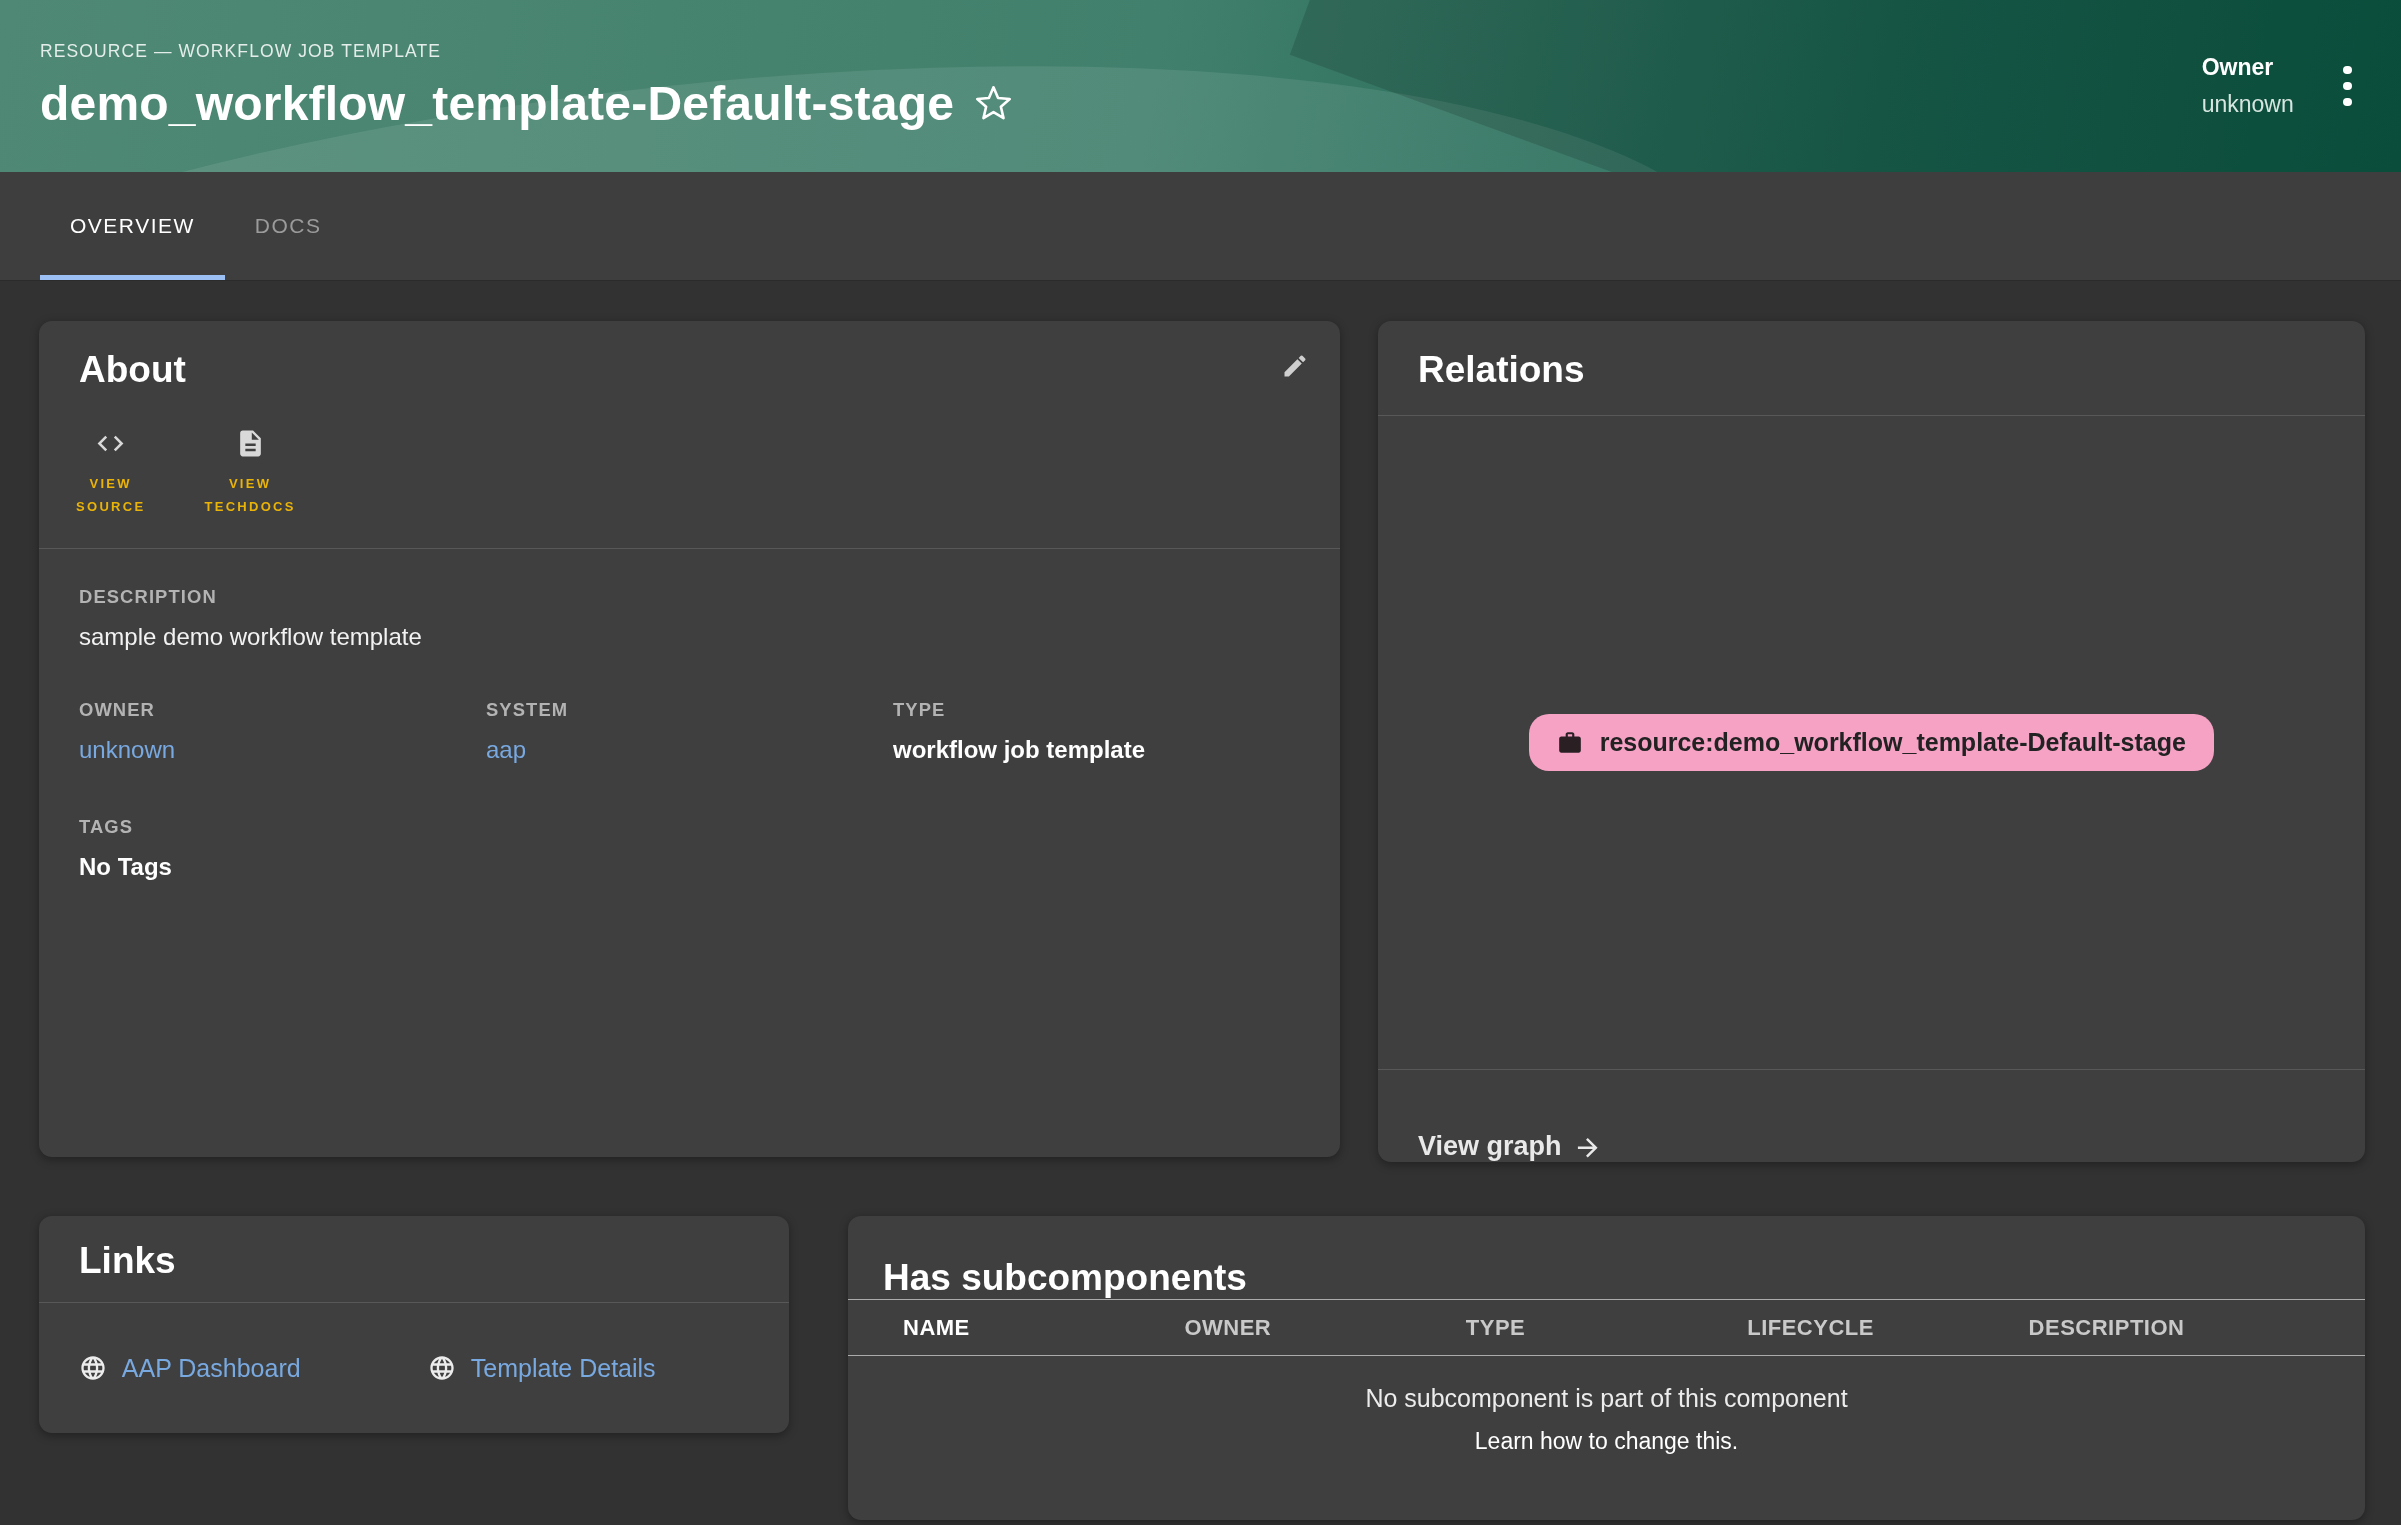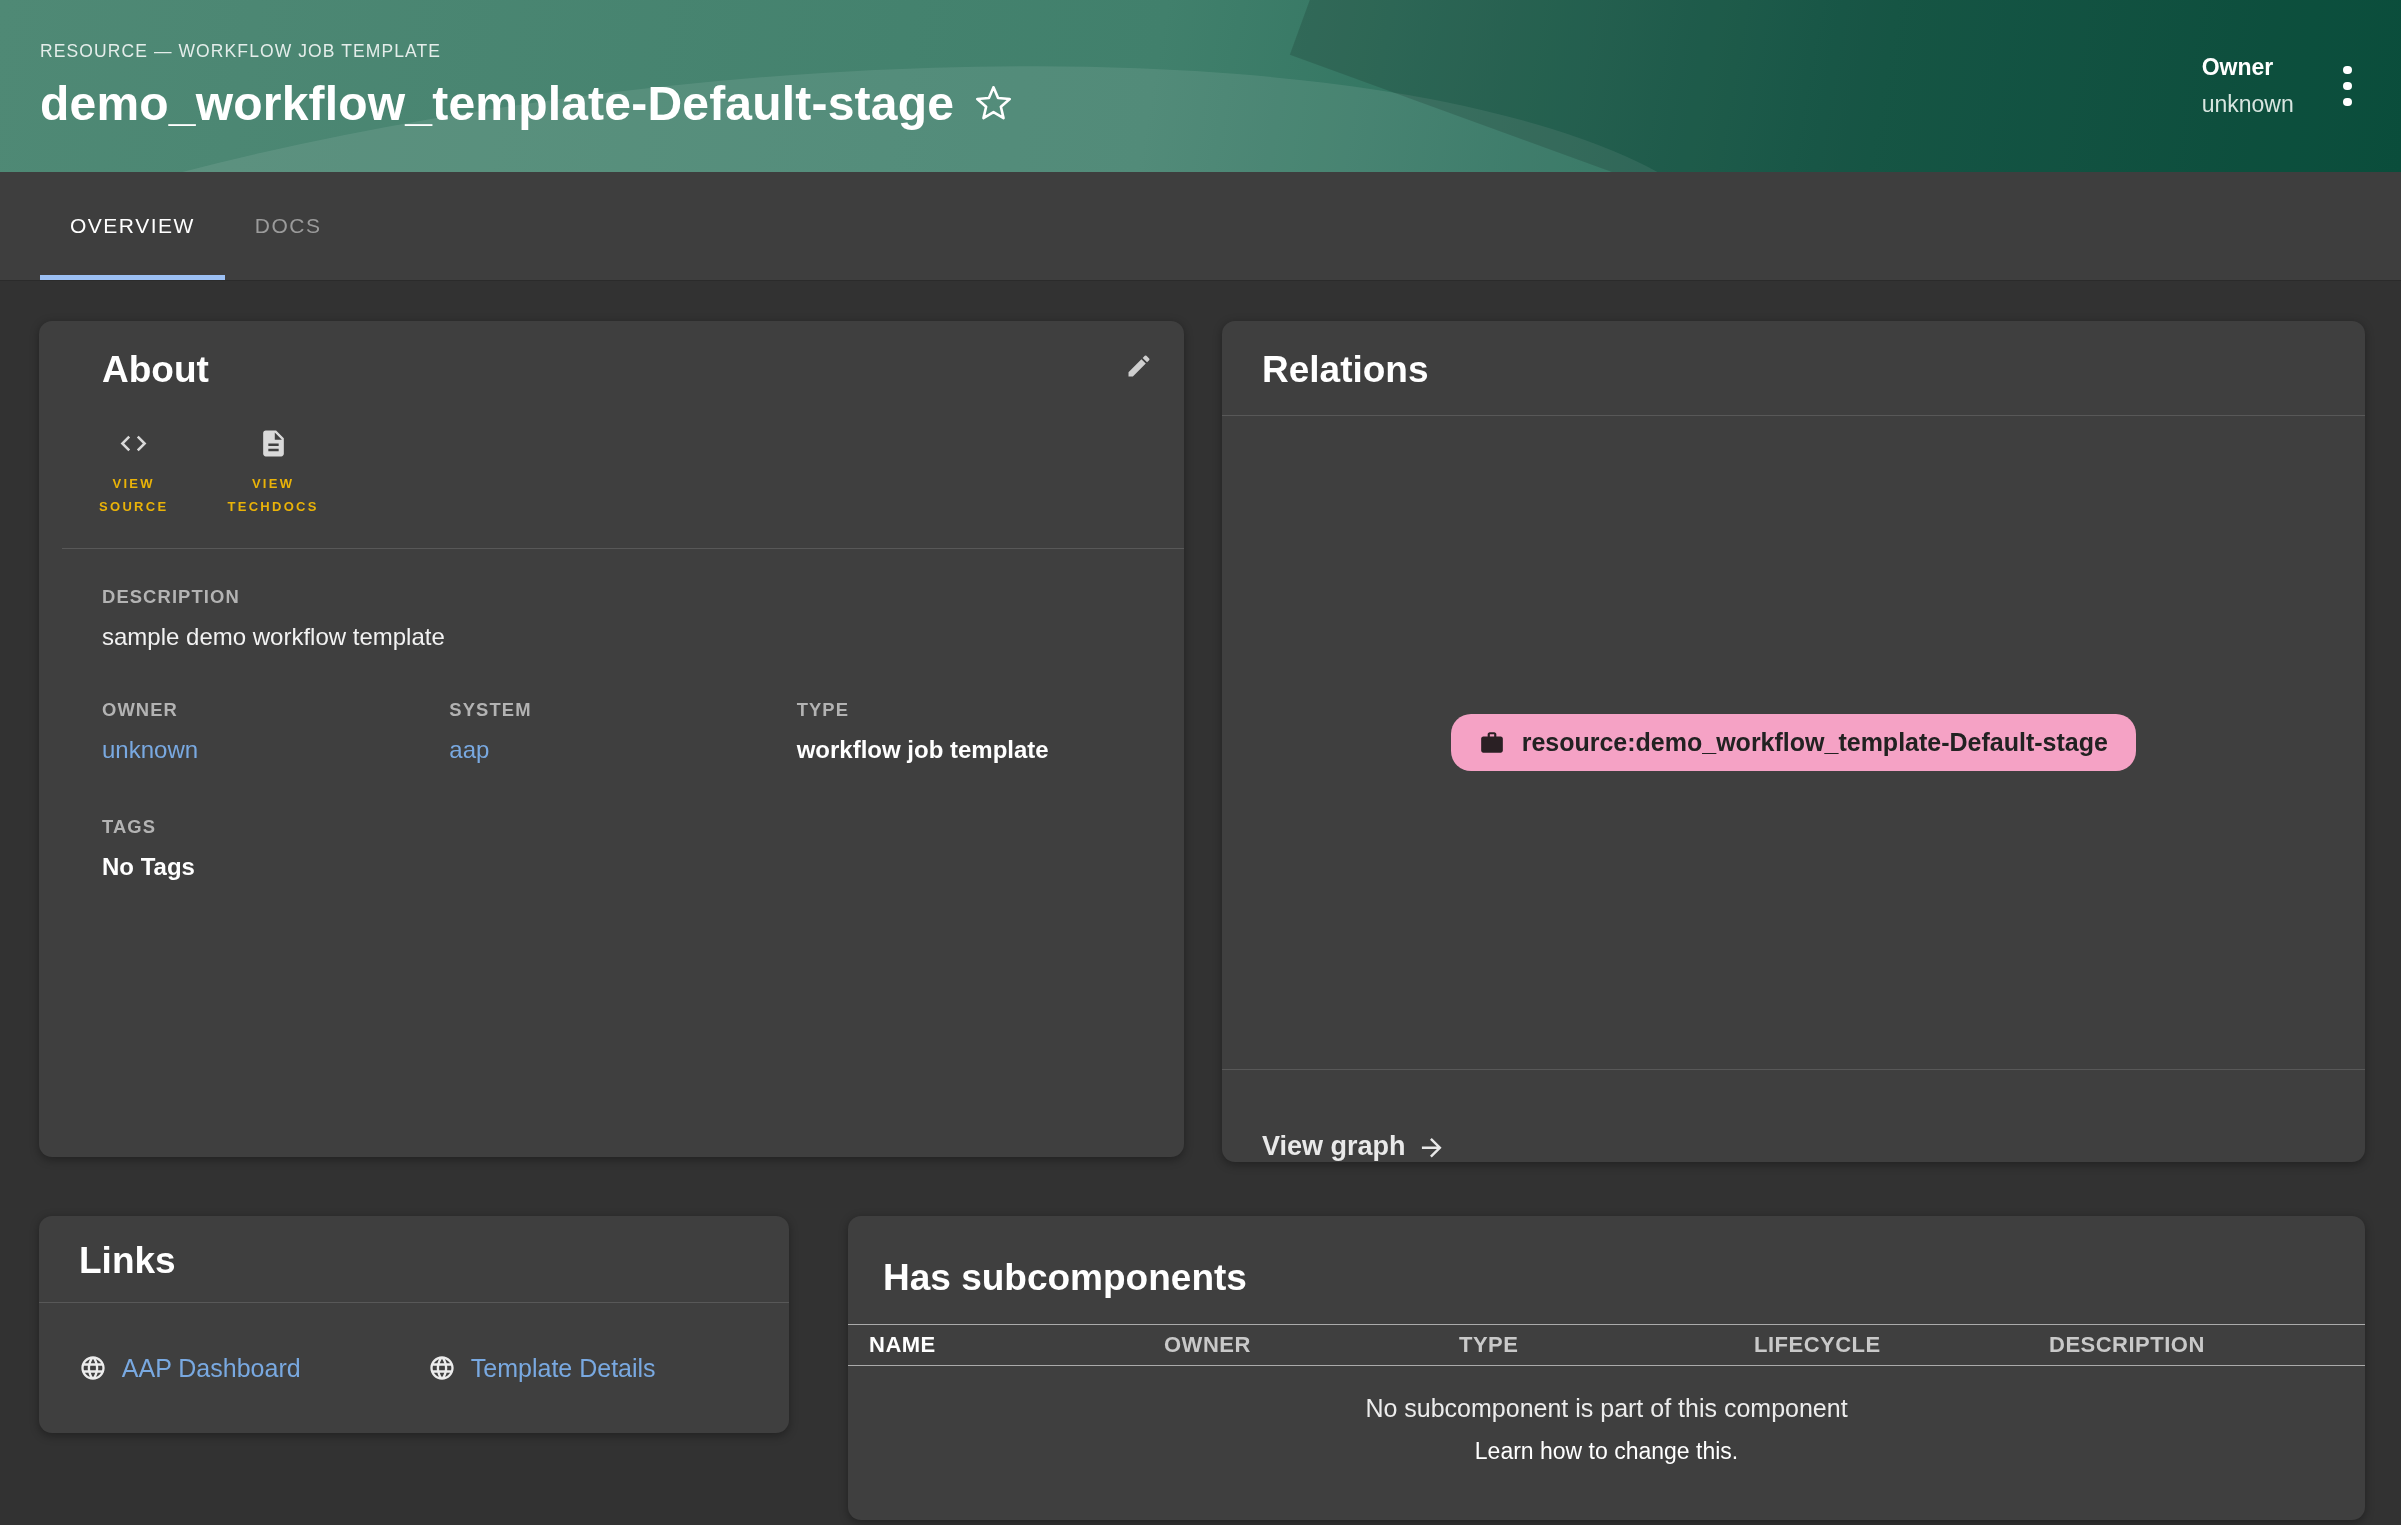--- a/index.html
+++ b/index.html
@@ -45,21 +45,21 @@
   .content{ padding:40px 36px 0 39px; }
   .row{ display:flex; }
   .row1{ gap:38px; }
   .row2{ gap:59px; margin-top:54px; }
   .card{ background:#3f3f3f; border-radius:13px; box-shadow:0 2.8px 9.2px rgba(0,0,0,.33);
          overflow:hidden; }
   .card-title{ font-size:37px; font-weight:700; color:#ffffff; }
   .divider{ border:none; border-top:0.9px solid #585858; height:0; }
 
   
-  .about-card{ width:1145px; height:836px; position:relative;padding-left:23px; }
+  .about-card{ width:1301px; height:836px; position:relative; }
   .about-header{ padding:28px 40px 0 40px; }
   .edit-btn{ position:absolute; top:31px; right:31px; color:#cfcfcf; cursor:pointer; }
   .about-actions{ display:flex; gap:33px; margin-top:31px; padding-left:24px; }
   .icon-link-btn{ display:flex; flex-direction:column; align-items:center; cursor:pointer;
                   color:#d9d9d9; padding:5.5px 13px; }
   .icon-link-btn .lbl{ margin-top:14.8px; font-size:13px; font-weight:700; letter-spacing:2.3px;
                        color:#eab308; text-align:center; line-height:1.75; }
   .about-divider{ margin-top:24px; }
   .about-body{ padding:37px 40px 0 40px; }
   .field-label{ font-size:18.4px; font-weight:700; letter-spacing:1.1px; color:#b3b3b3; }
@@ -85,23 +85,23 @@
   .links-card{ width:750px; height:217px; display:flex; flex-direction:column; }
   .links-header{ padding:24px 40px 20px 40px; }
   .links-body{ flex:1; display:flex; align-items:center; padding-left:40px; }
   .ext-link{ display:flex; gap:14.8px; width:349px; cursor:pointer; }
   .ext-link .globe{ color:#ececec; display:flex; }
   .ext-link .link-text{ font-size:25px; color:#79a9e1; }
 
   
   .subcomp-card{ flex:1; height:304px; }
   .subcomp-header{ padding:41px 35px 0 35px; }
-  .subcomp-table-head{ margin-top:25px; border-top:1.8px solid #ababab; border-bottom:1.8px solid #ababab;
-                       height:42px; display:grid; grid-template-columns:repeat(5,1fr);
-                       align-items:center; padding:0 21px; }
+  .subcomp-table-head{ margin-top:0; border-top:1.8px solid #ababab; border-bottom:1.8px solid #ababab;
+                       height:57px; display:grid; grid-template-columns:repeat(5,1fr);
+                       align-items:center; padding:0 55px; }
   .col-head{ font-size:22px; font-weight:700; letter-spacing:0.5px; color:#c9c9c9; cursor:pointer; }
   .col-head:first-child{ color:#ffffff; }
   .empty-state{ text-align:center; margin-top:28px; }
   .empty-msg{ font-size:25px; color:#ececec;margin-top:11px; }
   .empty-link{ display:inline-block; margin-top:14.8px; font-size:23px; color:#ffffff; cursor:pointer; }
 
   svg{ display:block; }
 </style>
 </head>
 <body>

